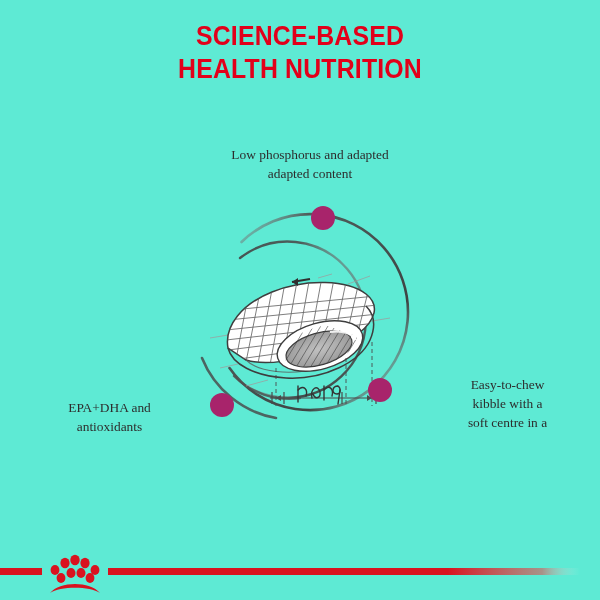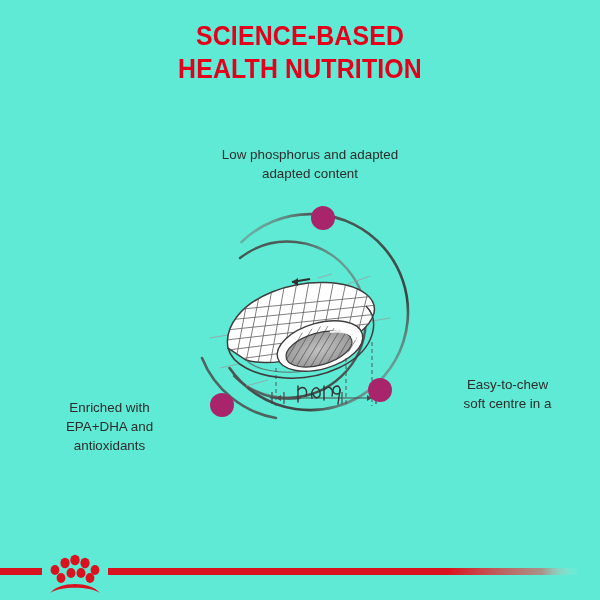--- a/index.html
+++ b/index.html
@@ -36,21 +36,21 @@
   }
   .headline .hl-line {
     display: block;
     white-space: nowrap;
   }
 
   
   .feature-label {
     position: absolute;
     color: #2d2d2d;
-    font-family: Liberation Sans, sans-serif;
+    font-family: Liberation Serif, serif;
     font-size: 13.4px;
     line-height: 19px;
     font-weight: 400;
   }
   .feature-label .fl-line {
     display: block;
     white-space: nowrap;
   }
   .label-top {
     left: 150px;
@@ -109,25 +109,25 @@
     <span class="hl-line">HEALTH NUTRITION</span>
   </div>
 
   <div class="feature-label label-top">
     <span class="fl-line">Low phosphorus and adapted</span>
     <span class="fl-line">adapted content</span>
   </div>
 
   <div class="feature-label label-right">
     <span class="fl-line">Easy-to-chew</span>
+    <span class="fl-line">kibble with a</span>
     <span class="fl-line">soft centre in a</span>
   </div>
 
   <div class="feature-label label-left">
-    <span class="fl-line">Enriched with</span>
     <span class="fl-line">EPA+DHA and</span>
     <span class="fl-line">antioxidants</span>
   </div>
 
   <div class="graphic">
     <svg viewBox="0 0 240 240" xmlns="http://www.w3.org/2000/svg">
       <defs>
 
         <linearGradient id="arcFadeA" x1="0%" y1="0%" x2="100%" y2="100%">
           <stop offset="0%" stop-color="#9a9a9a" stop-opacity="0.15"></stop>

